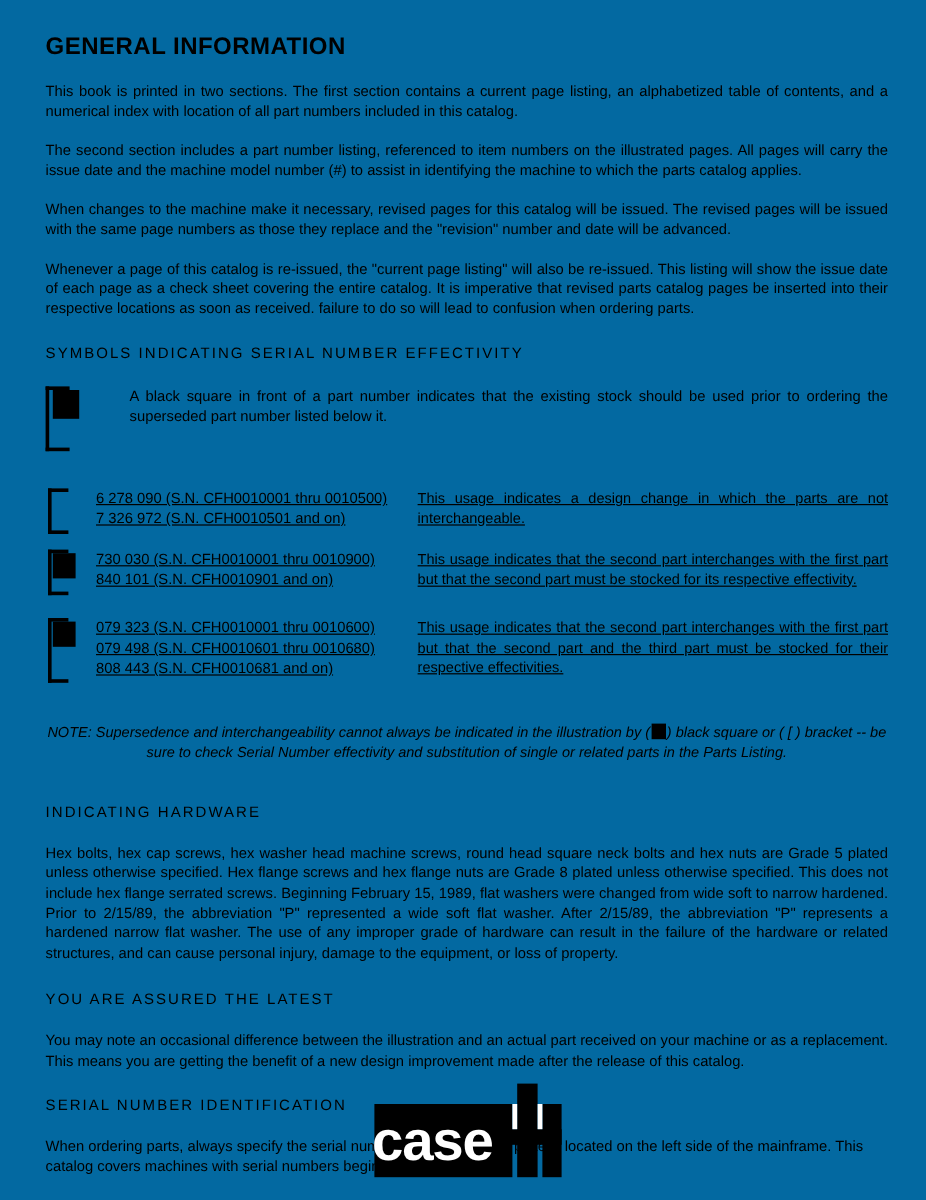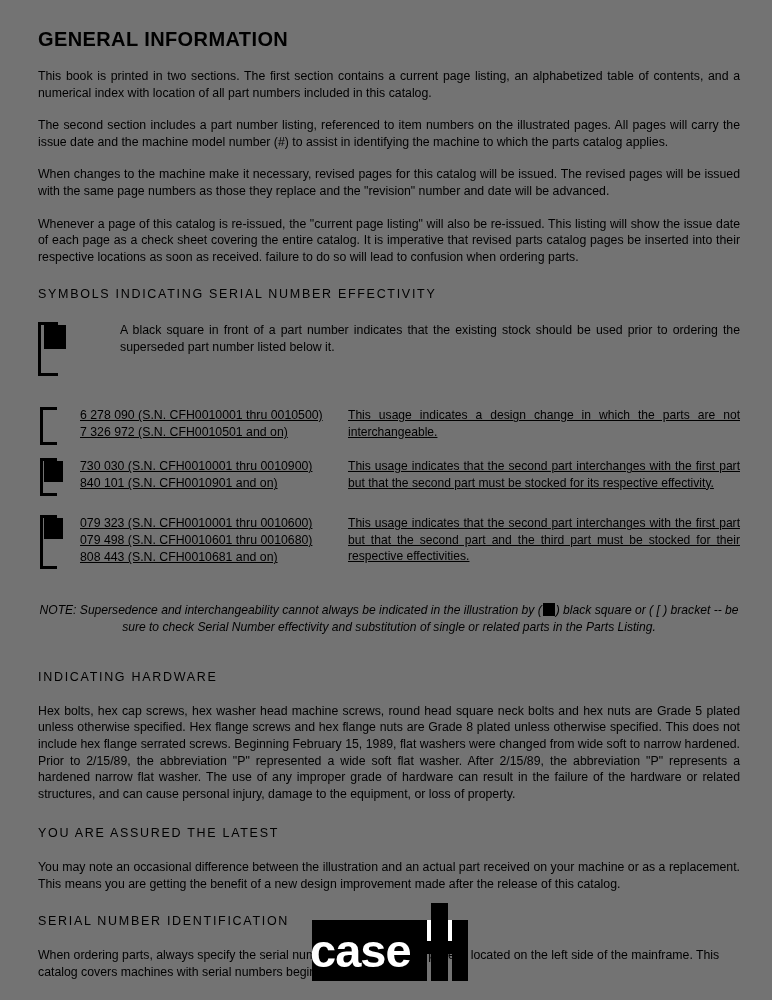--- a/index.html
+++ b/index.html
@@ -4,21 +4,21 @@
 <style>
   html, body {
     margin: 0;
     padding: 0;
     background: #ffffff;
   }
   .page {
     position: relative;
     width: 772px;
     height: 1000px;
-    background: #737373;
+    background: #0369a1;
     color: #000000;
     font-family: "Liberation Sans", sans-serif;
     overflow: hidden;
   }
   .content {
     position: absolute;
     left: 38px;
     top: 0;
     width: 702px;
   }
@@ -85,21 +85,21 @@
   }
   .callout .sym-wrap { height: 54px; }
   .callout .bracket { height: 54px; width: 20px; }
   .callout .blk-square {
     left: 6px;
     top: 3px;
     width: 22px;
     height: 24px;
   }
   .callout .callout-text {
-    margin-left: 48px;
+    margin-left: 36px;
     font-size: 12.3px;
     line-height: 16.6px;
     text-align: justify;
     flex: 1;
   }
 
   
   .examples { width: 100%; }
   .ex-row {
     display: flex;

